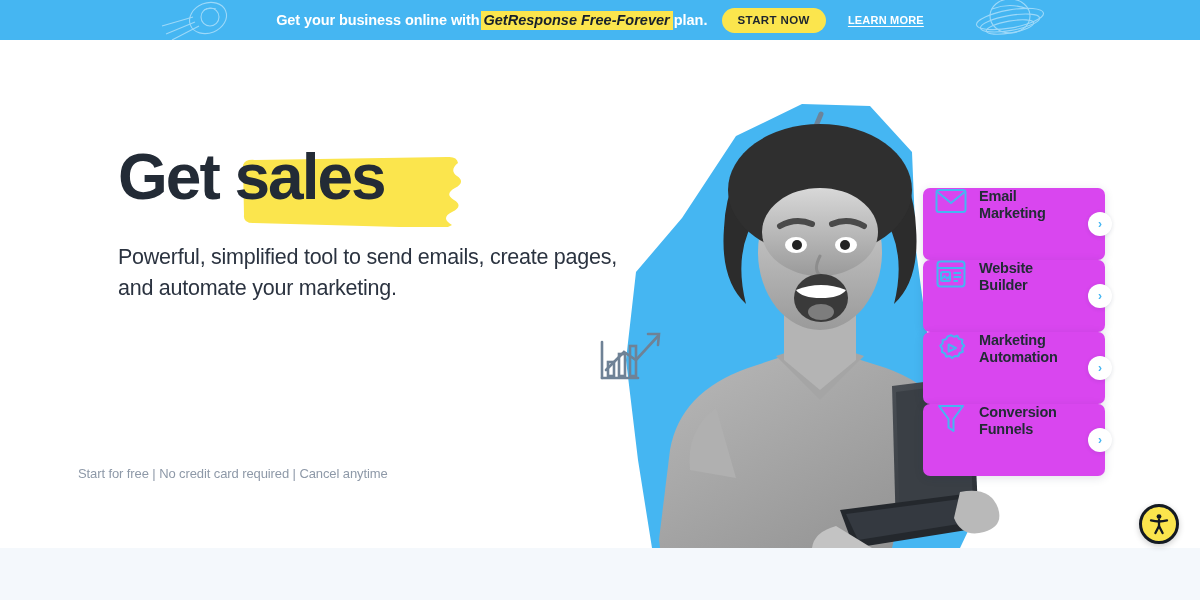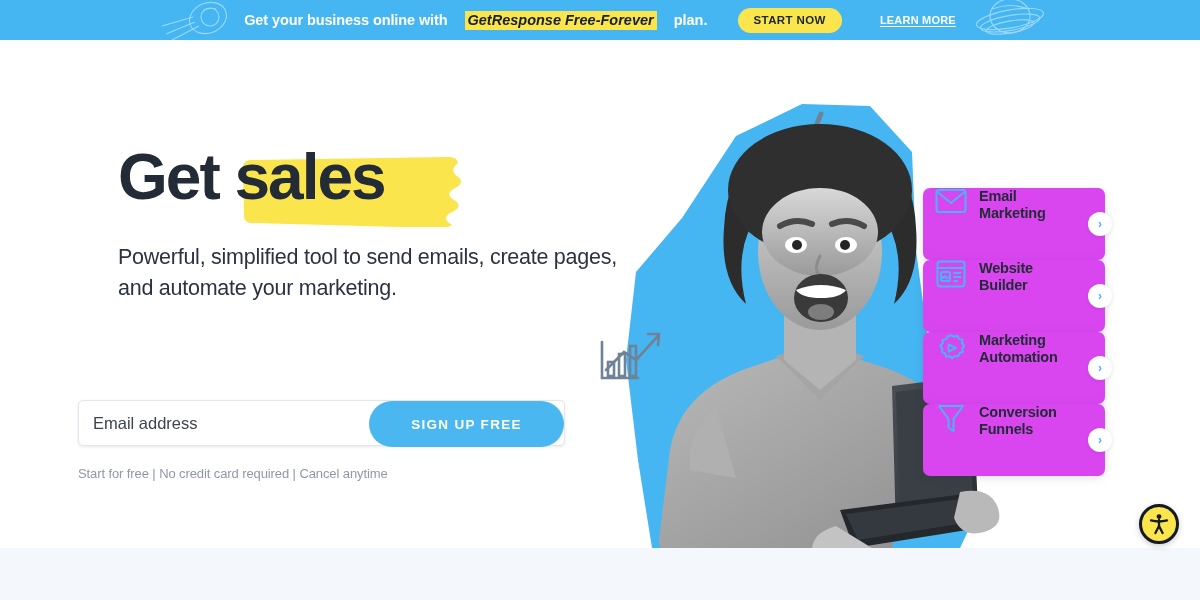--- a/index.html
+++ b/index.html
@@ -16,21 +16,21 @@
     position:absolute; left:0; top:0; width:1200px; height:40px;
     background:#45b6f2;
     display:flex; align-items:center; justify-content:center;
     overflow:hidden;
   }
   .promo-deco { position:absolute; top:0; opacity:.55; pointer-events:none; }
   .promo-deco.comet { left:152px; }
   .promo-deco.planet { left:958px; }
   .promo-inner {
     position:relative; z-index:2;
-    display:flex; align-items:center; gap:16px;
+    display:flex; align-items:center; gap:0;
     white-space:nowrap;
   }
   .promo-text {
     color:#ffffff; font-size:14.5px; font-weight:700;
     letter-spacing:-0.1px;
   }
   .promo-hl {
     background:#fbe54d; color:#17202b; font-weight:700;
     font-size:14.5px; padding:1px 3px 2px 3px;
     margin:0 1px;
@@ -269,24 +269,20 @@
       <h1 class="headline">
         <svg class="brush" viewBox="0 0 232 72" preserveAspectRatio="none">
           <path d="M2 10 Q4 4 14 5 L206 2 q10 -1 11 6 q-9 7 -1 13 q9 6 -2 12 q-11 6 -1 12 q10 6 -2 12 q-12 6 0 13 q-6 4 -16 3 L12 68 Q2 68 3 60 Z" fill="#fbe54d"></path>
         </svg>
         <span class="hl-word">Get</span><span>&nbsp;</span><span class="hl-word">sales</span>
       </h1>
       <p class="subhead">Powerful, simplified tool to send emails,
 create pages, and automate your marketing.</p>
     </div>
 
-    <form class="signup">
-      <input class="email-input" type="text" placeholder="Email address" style="">
-      <button class="signup-btn">SIGN UP FREE</button>
-    </form>
     <div class="fineprint">Start for free | No credit card required | Cancel anytime</div>
 
     <div class="cards">
 
       <div class="card">
         <div class="card-icon">
           <svg width="32" height="26" viewBox="0 0 32 26" fill="none" stroke="#45b6f2" stroke-width="2">
             <rect x="1.5" y="2" width="29" height="22" rx="2.5"></rect>
             <path d="M2.5 4 L16 15 L29.5 4"></path>
           </svg>

